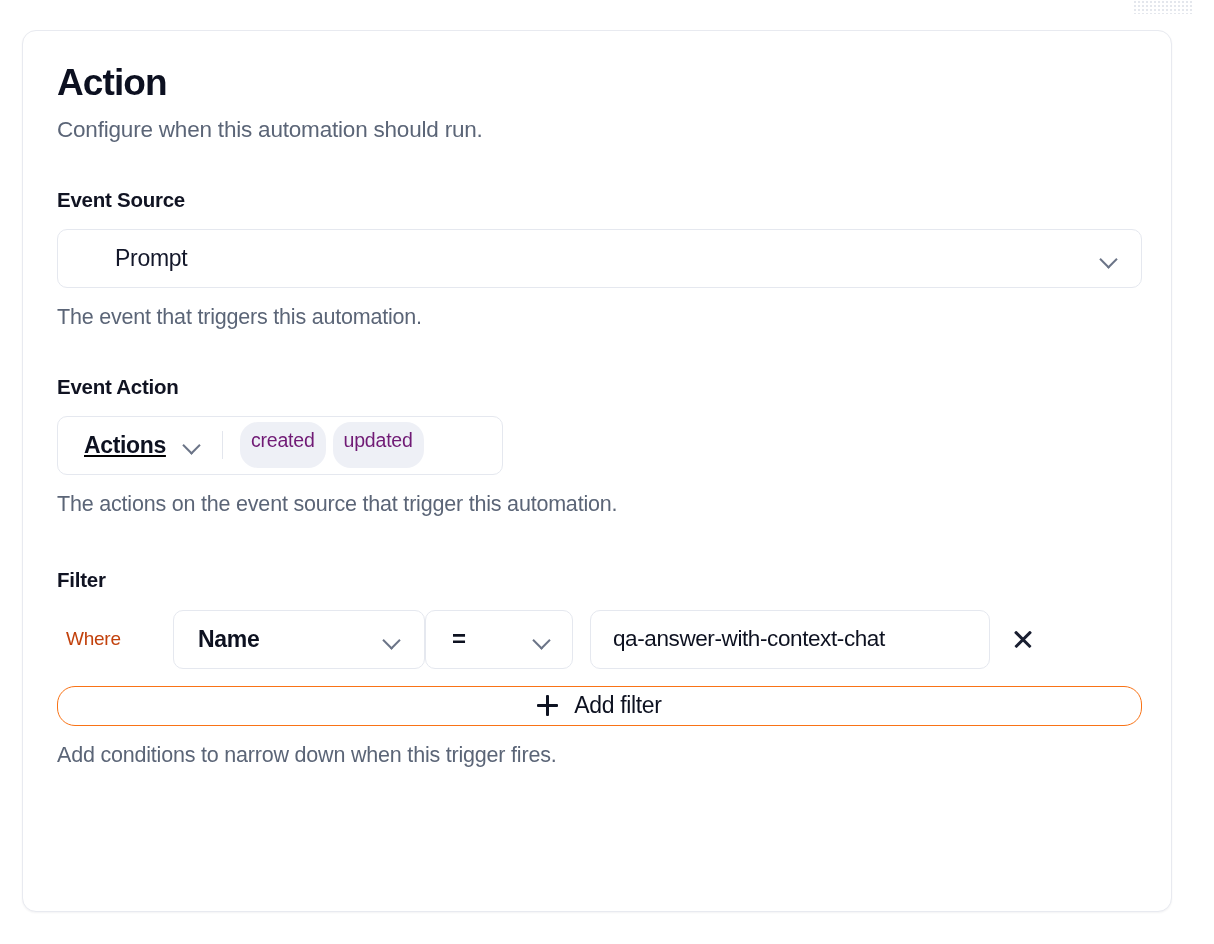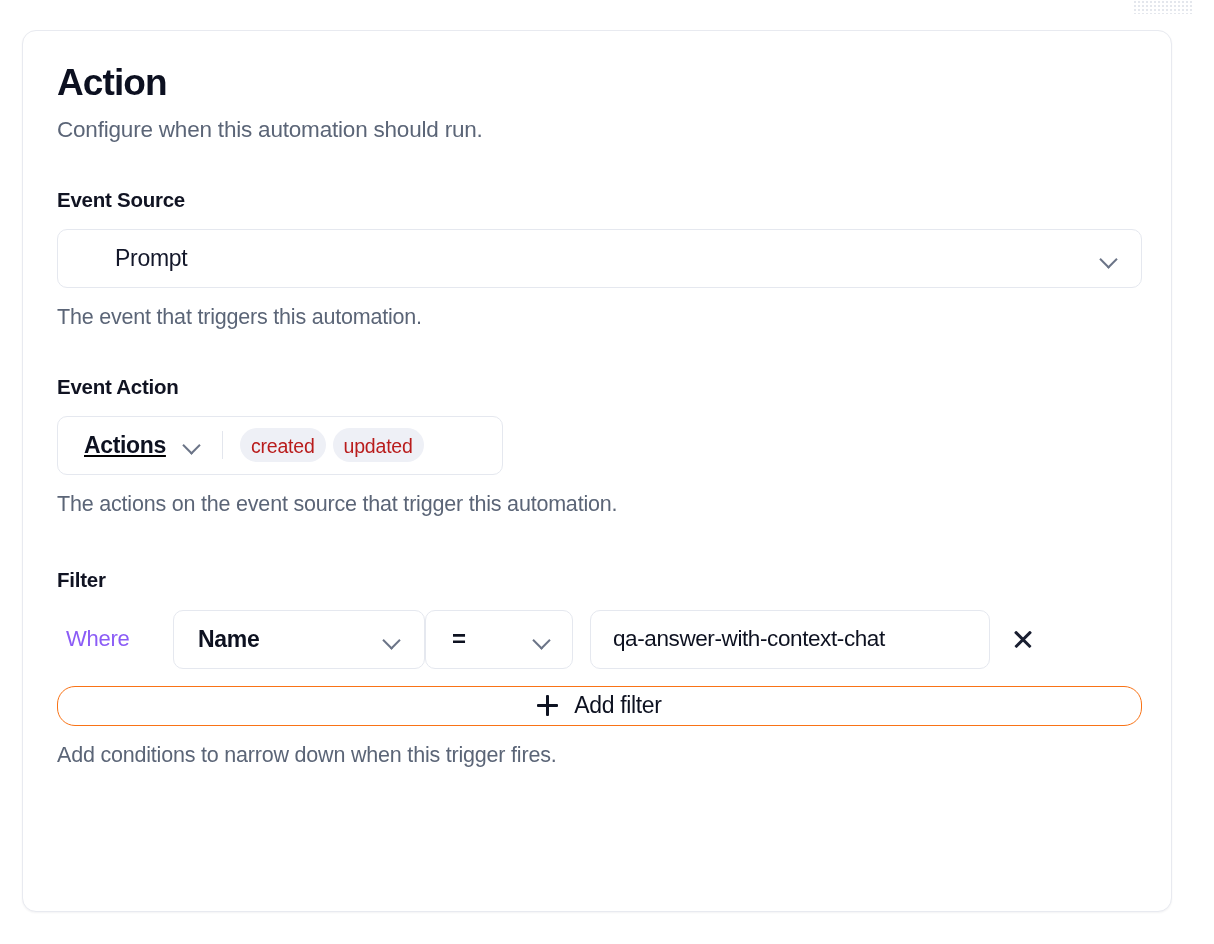--- a/index.html
+++ b/index.html
@@ -148,38 +148,38 @@
   .vdiv {
     width: 1px;
     height: 28px;
     background: #e3e6ed;
     margin: 0 17px 0 20px;
   }
   .chips { display: flex; align-items: center; gap: 7px; }
   .chip {
     background: #eef0f6;
     border-radius: 18px;
-    padding: 7px 11px 4px 11px;
+    padding: 7px 11px 16px 11px;
     font-size: 19.5px;
-    color: #b91c1c;
+    color: #701a75;
     letter-spacing: -0.2px;
     cursor: pointer;
   }
 
   
   .filter-row {
     margin-top: 18px;
     display: flex;
     align-items: center;
     gap: 0;
   }
   .where-label {
     width: 116px;
-    font-size: 22px;
-    color: #8b5cf6;
+    font-size: 19px;
+    color: #c2410c;
     letter-spacing: -0.25px;
     padding-left: 9px;
   }
   .sel {
     position: relative;
     height: 59px;
     background: #ffffff;
     border: 1px solid #e5e8ef;
     border-radius: 10px;
     display: flex;

